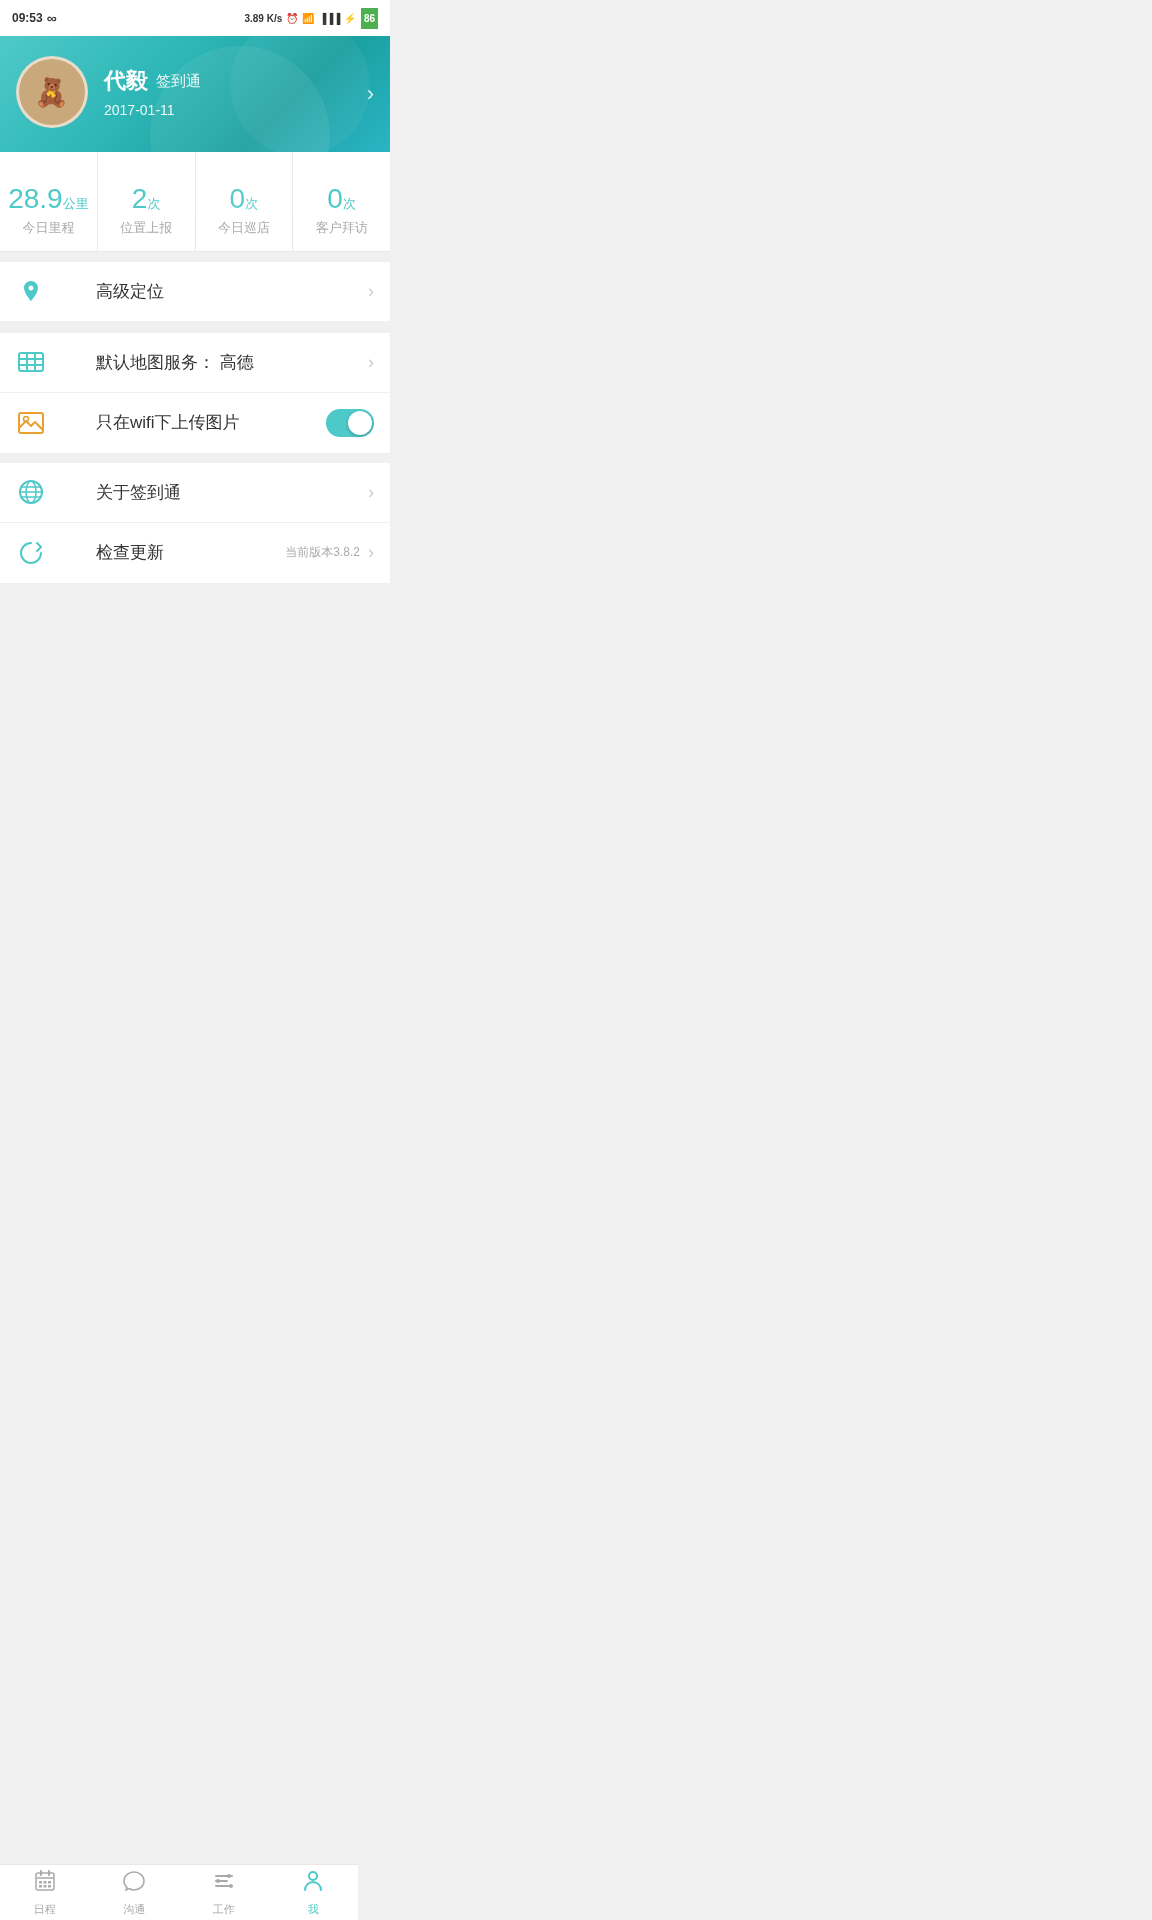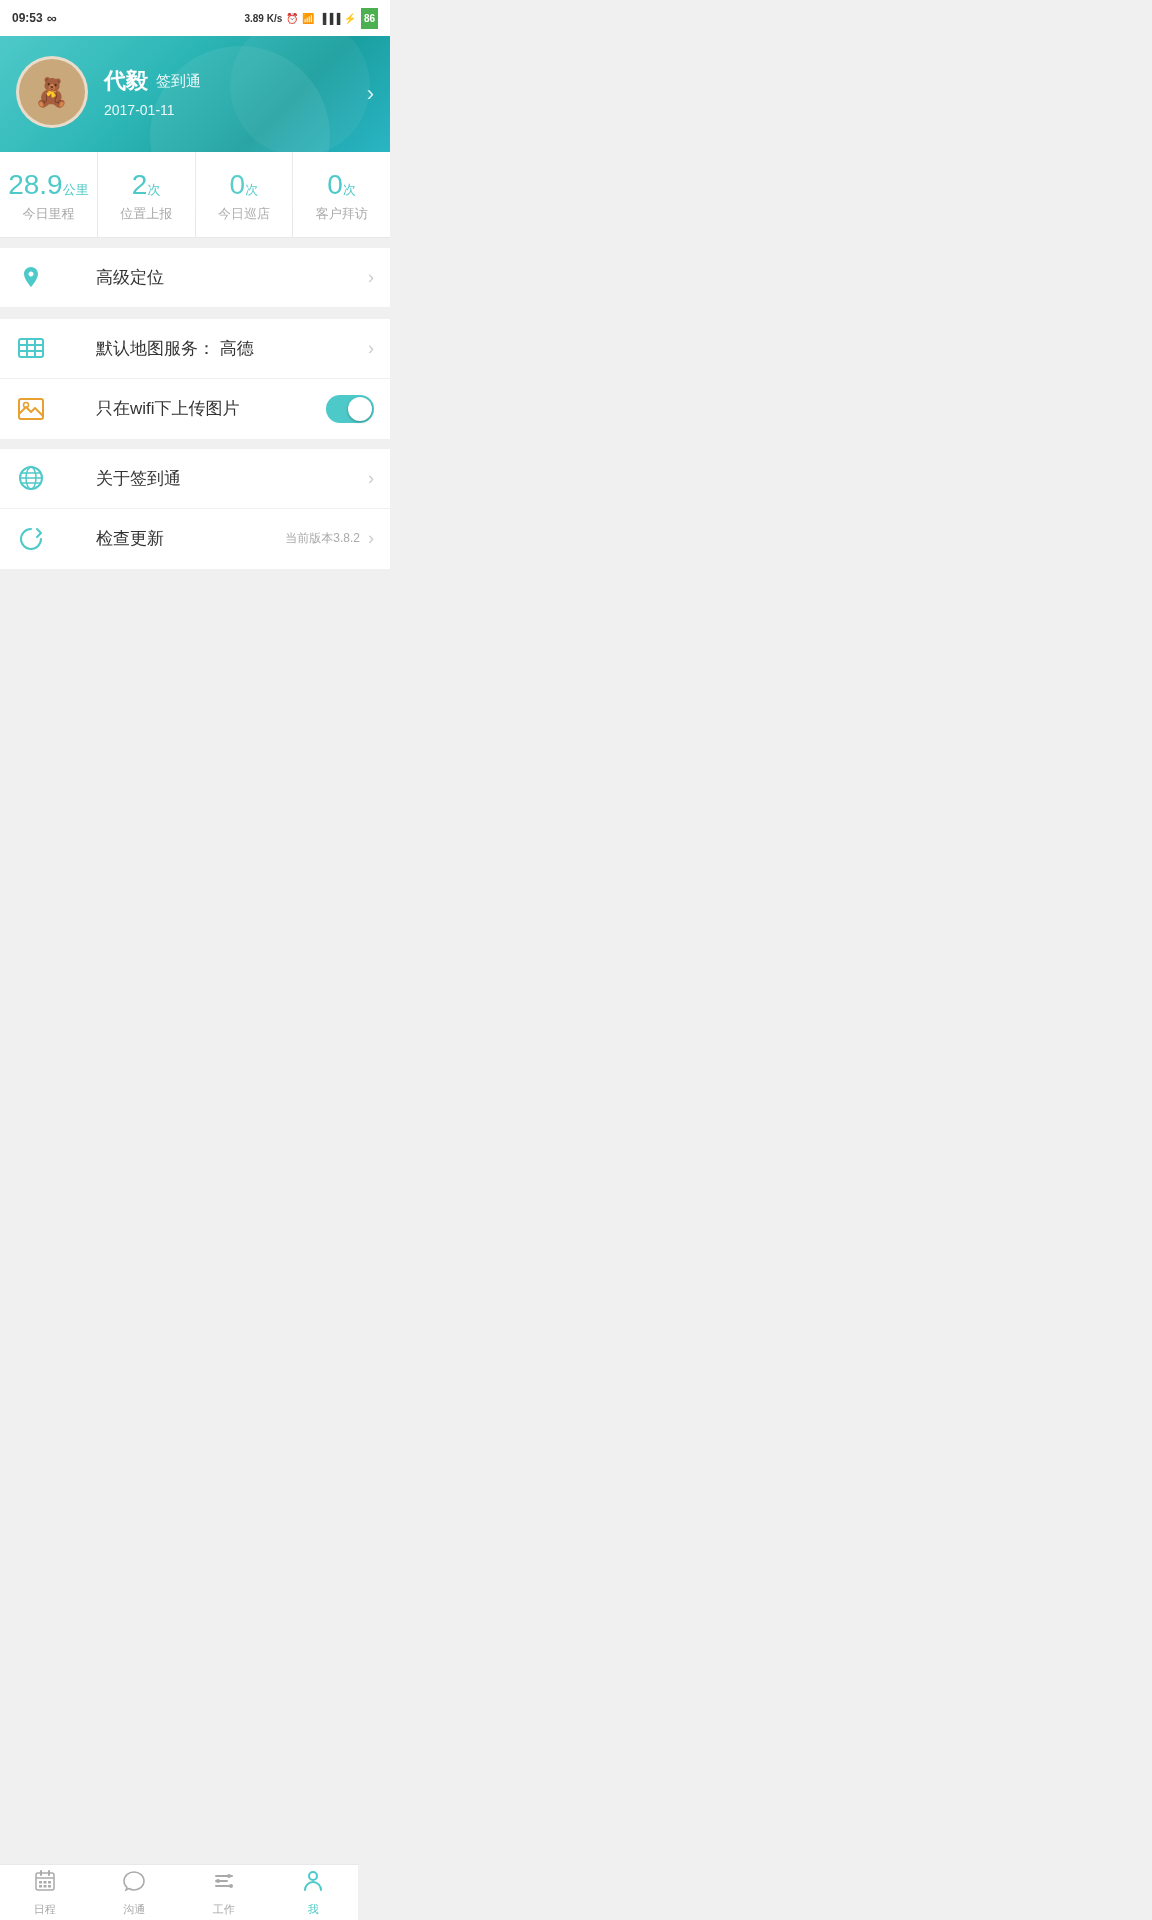--- a/index.html
+++ b/index.html
@@ -110,21 +110,21 @@
     }
 
     
     .stats-section {
       background: #fff;
       display: flex;
       border-bottom: 1px solid #e8e8e8;
     }
     .stat-item {
       flex: 1;
-      padding: 18px 8px 14px;
+      padding: 32px 8px 14px;
       text-align: center;
       border-right: 1px solid #e8e8e8;
     }
     .stat-item:last-child { border-right: none; }
     .stat-value {
       font-size: 28px;
       color: #4ec9c9;
       font-weight: 500;
       line-height: 1.1;
     }

